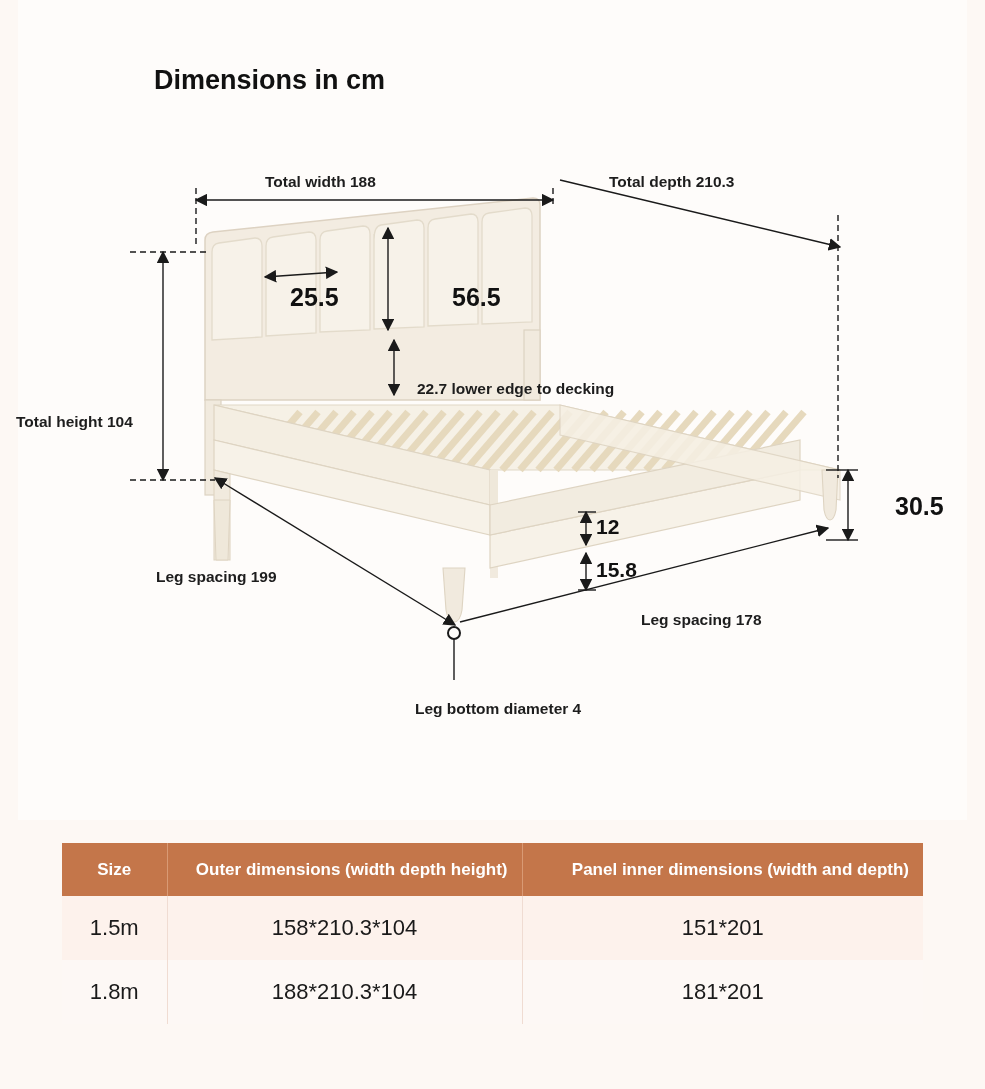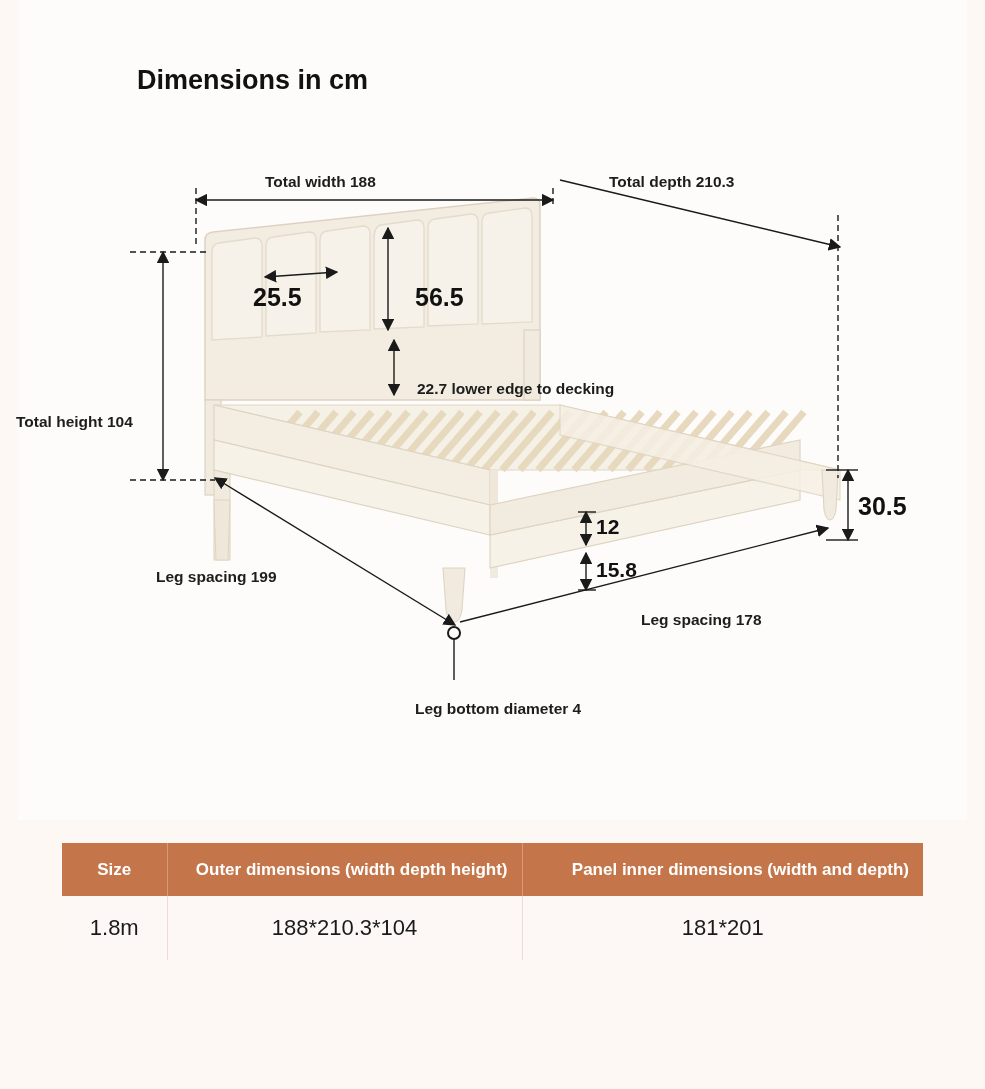--- a/index.html
+++ b/index.html
@@ -26,21 +26,21 @@
   .note {
     position: absolute;
     left: 30px; top: 16px;
     font-size: 15.5px;
     font-weight: bold;
     color: #1d1d1d;
     letter-spacing: 0.1px;
   }
   .title {
     position: absolute;
-    left: 137px; top: 65px;
+    left: 154px; top: 65px;
     font-size: 27px;
     font-weight: bold;
     color: #111;
   }
   .diagram {
     position: absolute;
     left: 0; top: 0; width: 985px; height: 830px;
   }
   .dlabel {
     position: absolute;
@@ -49,20 +49,21 @@
     color: #1d1d1d;
     white-space: nowrap;
     margin-top: 17px;
   }
   .dnum {
     position: absolute;
     font-size: 25px;
     font-weight: bold;
     color: #111;
     white-space: nowrap;
+    margin-left: 37px;
   }
   .dnum-sm {
     position: absolute;
     font-size: 21px;
     font-weight: bold;
     color: #111;
     white-space: nowrap;
   }
   .boardnote {
     position: absolute;
@@ -239,20 +240,25 @@
 
   <table class="spec">
     <thead>
       <tr>
         <th class="size-col">Size</th>
         <th class="col-outer">Outer dimensions (width depth height)</th>
         <th>Panel inner dimensions (width and depth)</th>
       </tr>
     </thead>
     <tbody>
+      <tr>
+        <td class="size-cell">1.5m</td>
+        <td>158*210.3*104</td>
+        <td>151*201</td>
+      </tr>
       <tr class="row-alt">
         <td class="size-cell">1.8m</td>
         <td>188*210.3*104</td>
         <td>181*201</td>
       </tr>
     </tbody>
   </table>
 </div>
 
 </body></html>

